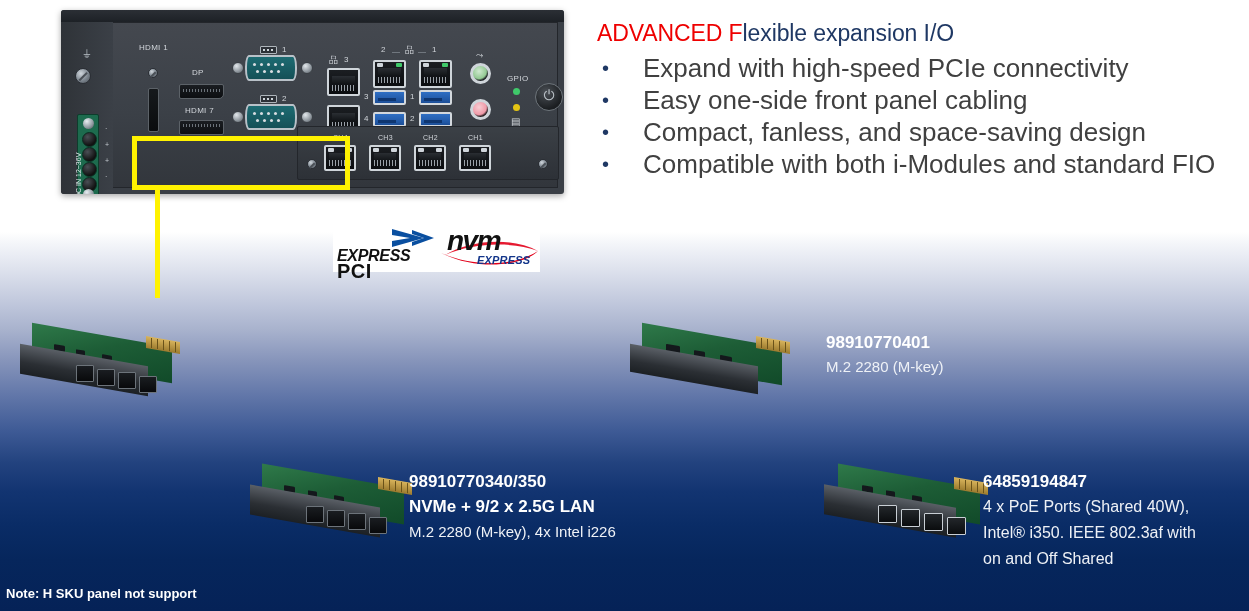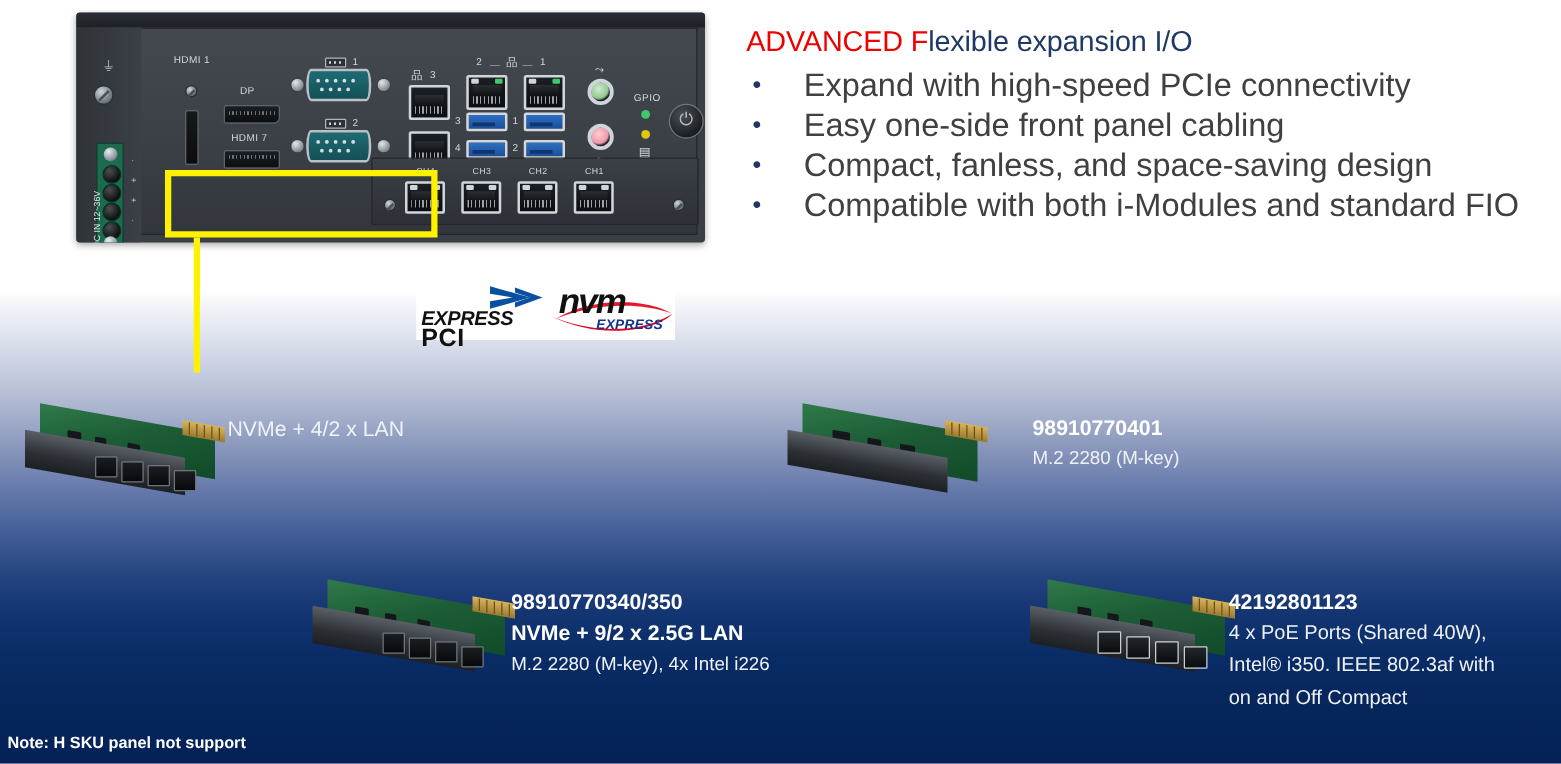--- a/index.html
+++ b/index.html
@@ -388,21 +388,20 @@
     <div class="chip" style="left:62px;top:17px;width:9px;height:6px;transform:skewY(10deg);"></div>
     <div class="chip" style="left:88px;top:22px;width:10px;height:6px;transform:skewY(10deg);"></div>
     <div class="bracket" style="left:6px;top:22px;width:128px;height:30px;transform:skewY(10deg);"></div>
     <div class="crj" style="left:62px;top:32px;width:18px;height:17px;"></div>
     <div class="crj" style="left:83px;top:36px;width:18px;height:17px;"></div>
     <div class="crj" style="left:104px;top:39px;width:18px;height:17px;"></div>
     <div class="crj" style="left:125px;top:43px;width:18px;height:17px;"></div>
   </div>
 
   <div class="cap" style="left:182px;top:331px;">
-    <div class="l2">NVMe + 4/2 x LAN</div>
   </div>
 
   <div class="card" style="left:624px;top:333px;width:166px;height:62px;">
     <div class="pcb" style="left:18px;top:2px;width:140px;height:38px;transform:skewY(10deg);"></div>
     <div class="gold" style="left:132px;top:6px;width:34px;height:12px;transform:skewY(10deg);">
       <i style="left:5px"></i>
         <i style="left:11px"></i>
         <i style="left:17px"></i>
         <i style="left:23px"></i>
         <i style="left:29px"></i>
@@ -456,21 +455,21 @@
     <div class="chip" style="left:68px;top:17px;width:9px;height:6px;transform:skewY(10deg);"></div>
     <div class="chip" style="left:94px;top:22px;width:10px;height:6px;transform:skewY(10deg);"></div>
     <div class="bracket" style="left:6px;top:22px;width:132px;height:30px;transform:skewY(10deg);"></div>
     <div class="crj silver" style="left:60px;top:31px;width:19px;height:18px;"></div>
     <div class="crj silver" style="left:83px;top:35px;width:19px;height:18px;"></div>
     <div class="crj silver" style="left:106px;top:39px;width:19px;height:18px;"></div>
     <div class="crj silver" style="left:129px;top:43px;width:19px;height:18px;"></div>
   </div>
 
   <div class="cap" style="left:983px;top:470px;">
-    <div class="l1">42192801123</div>
+    <div class="l1">64859194847</div>
     <div class="wrapline">4 x PoE Ports (Shared 40W),</div>
     <div class="wrapline">Intel® i350. IEEE 802.3af with</div>
-    <div class="wrapline">on and Off Compact</div>
+    <div class="wrapline">on and Off Shared</div>
   </div>
 
   <div class="note">Note: H SKU panel not support</div>
 
 </div>
 
 </body></html>

